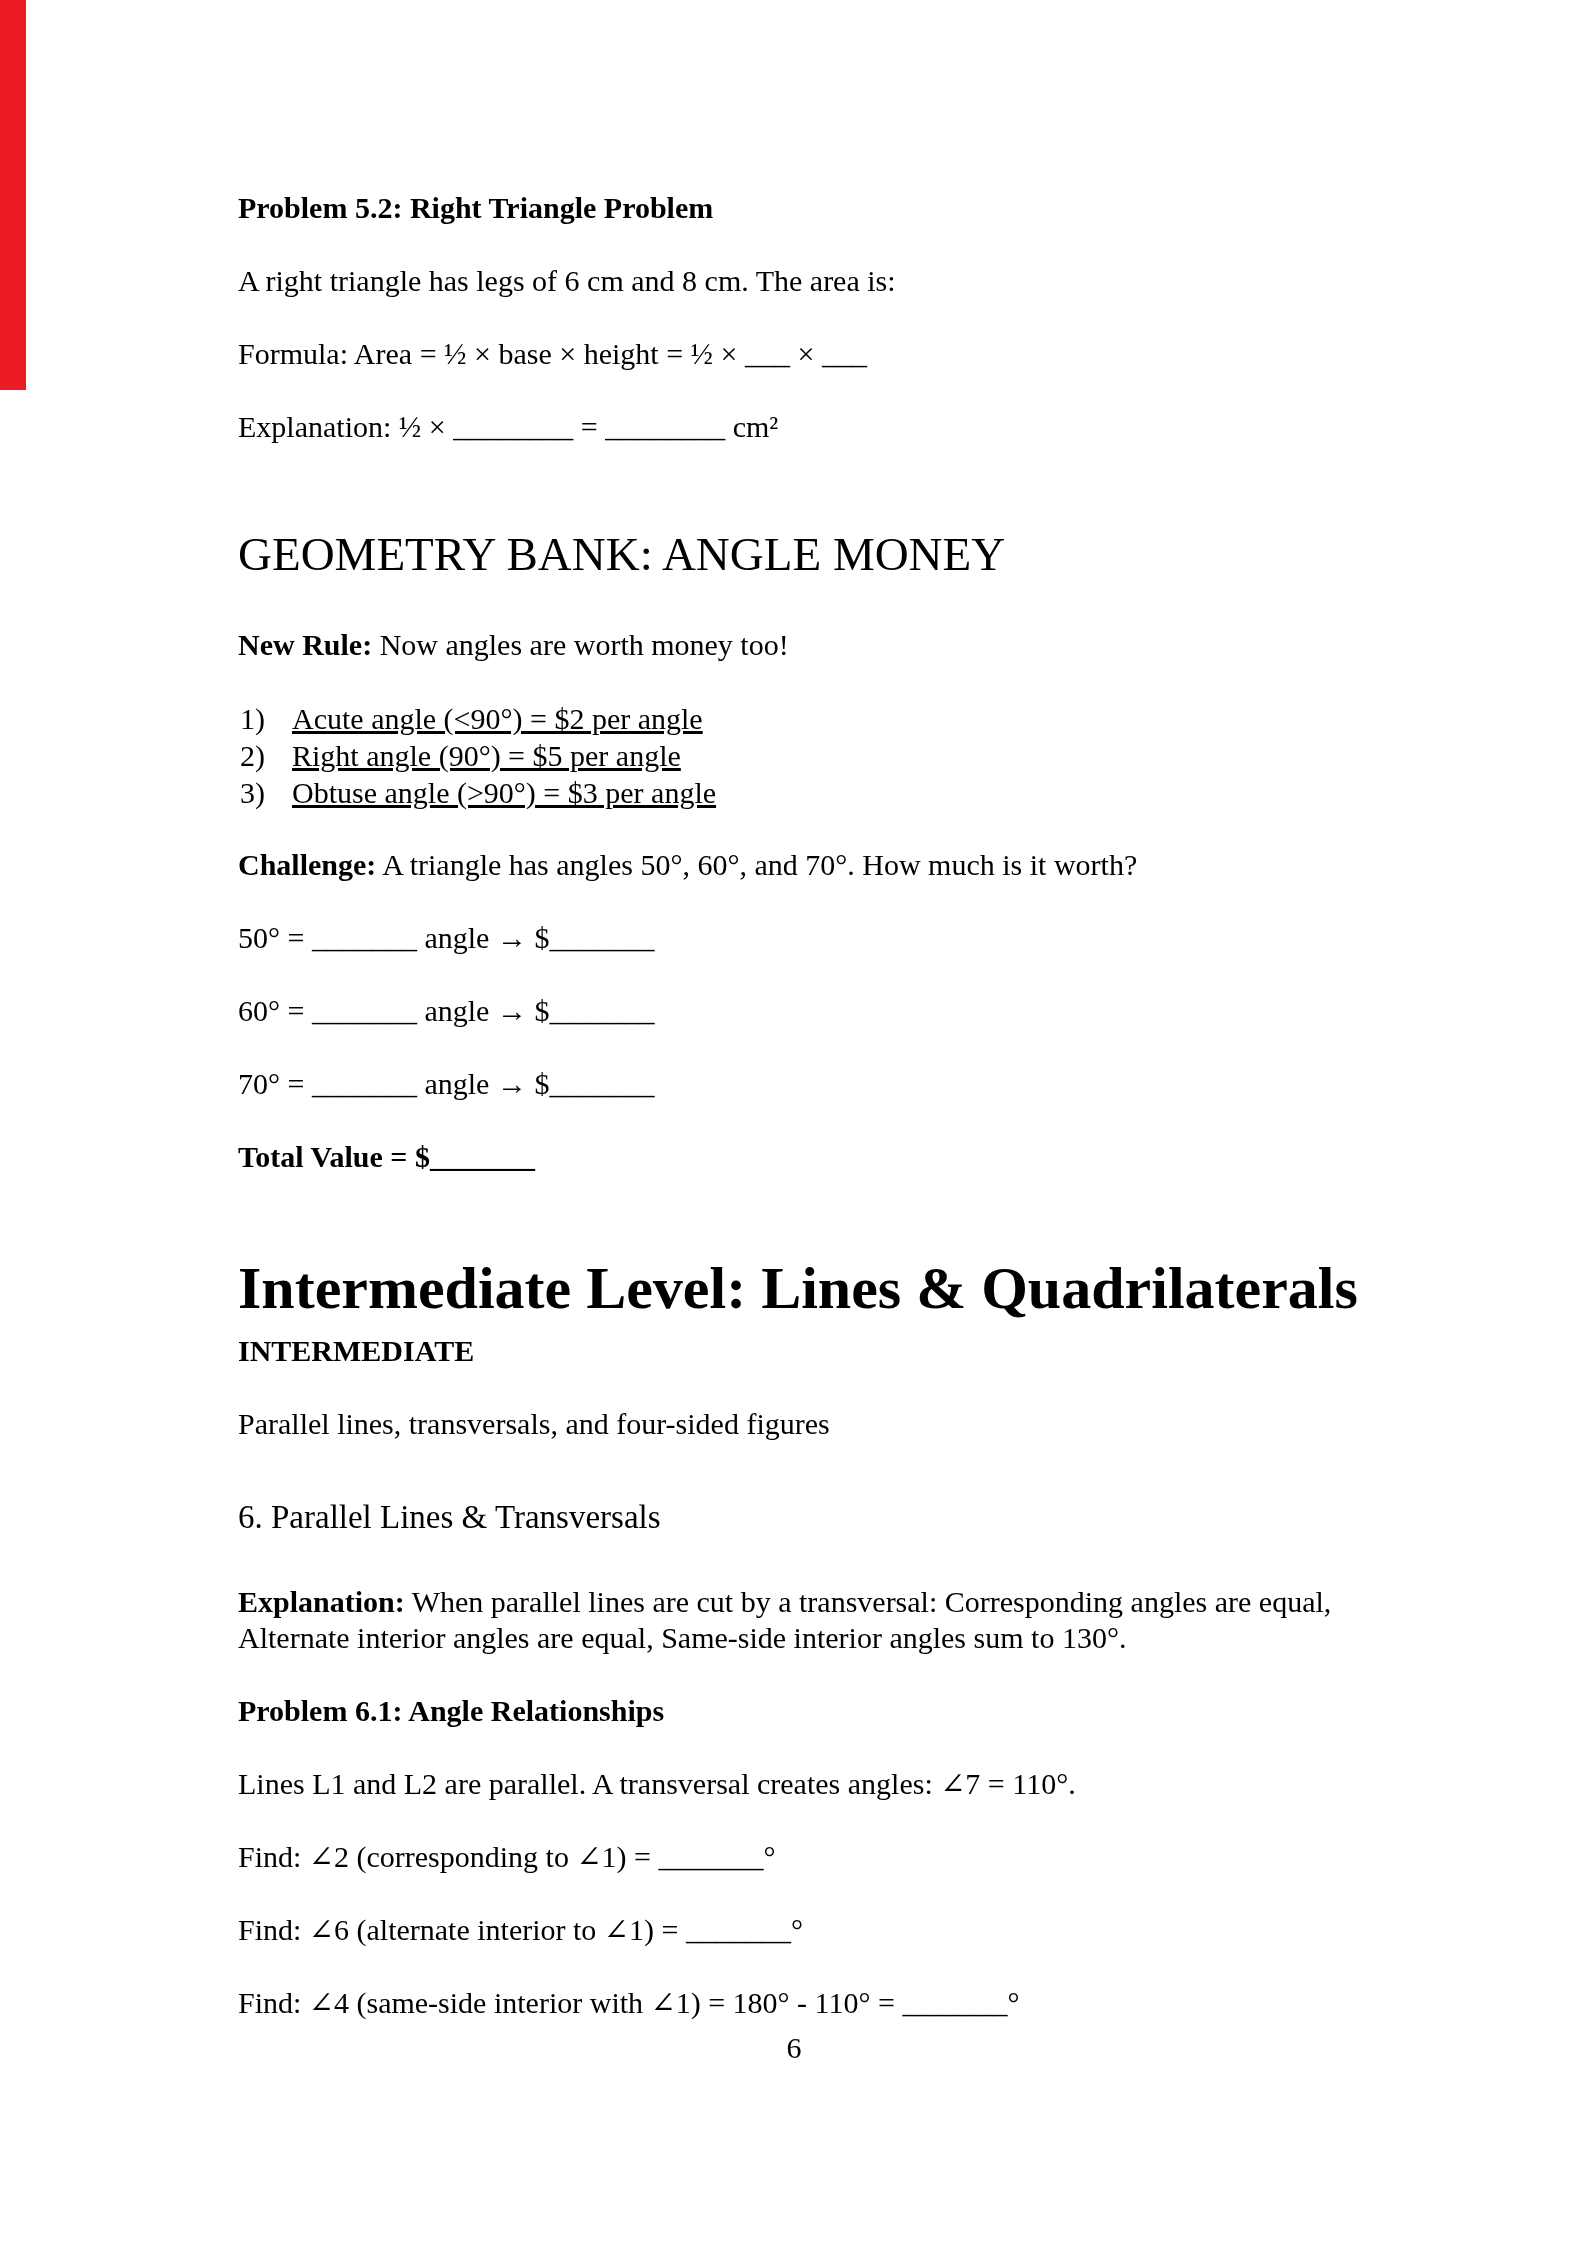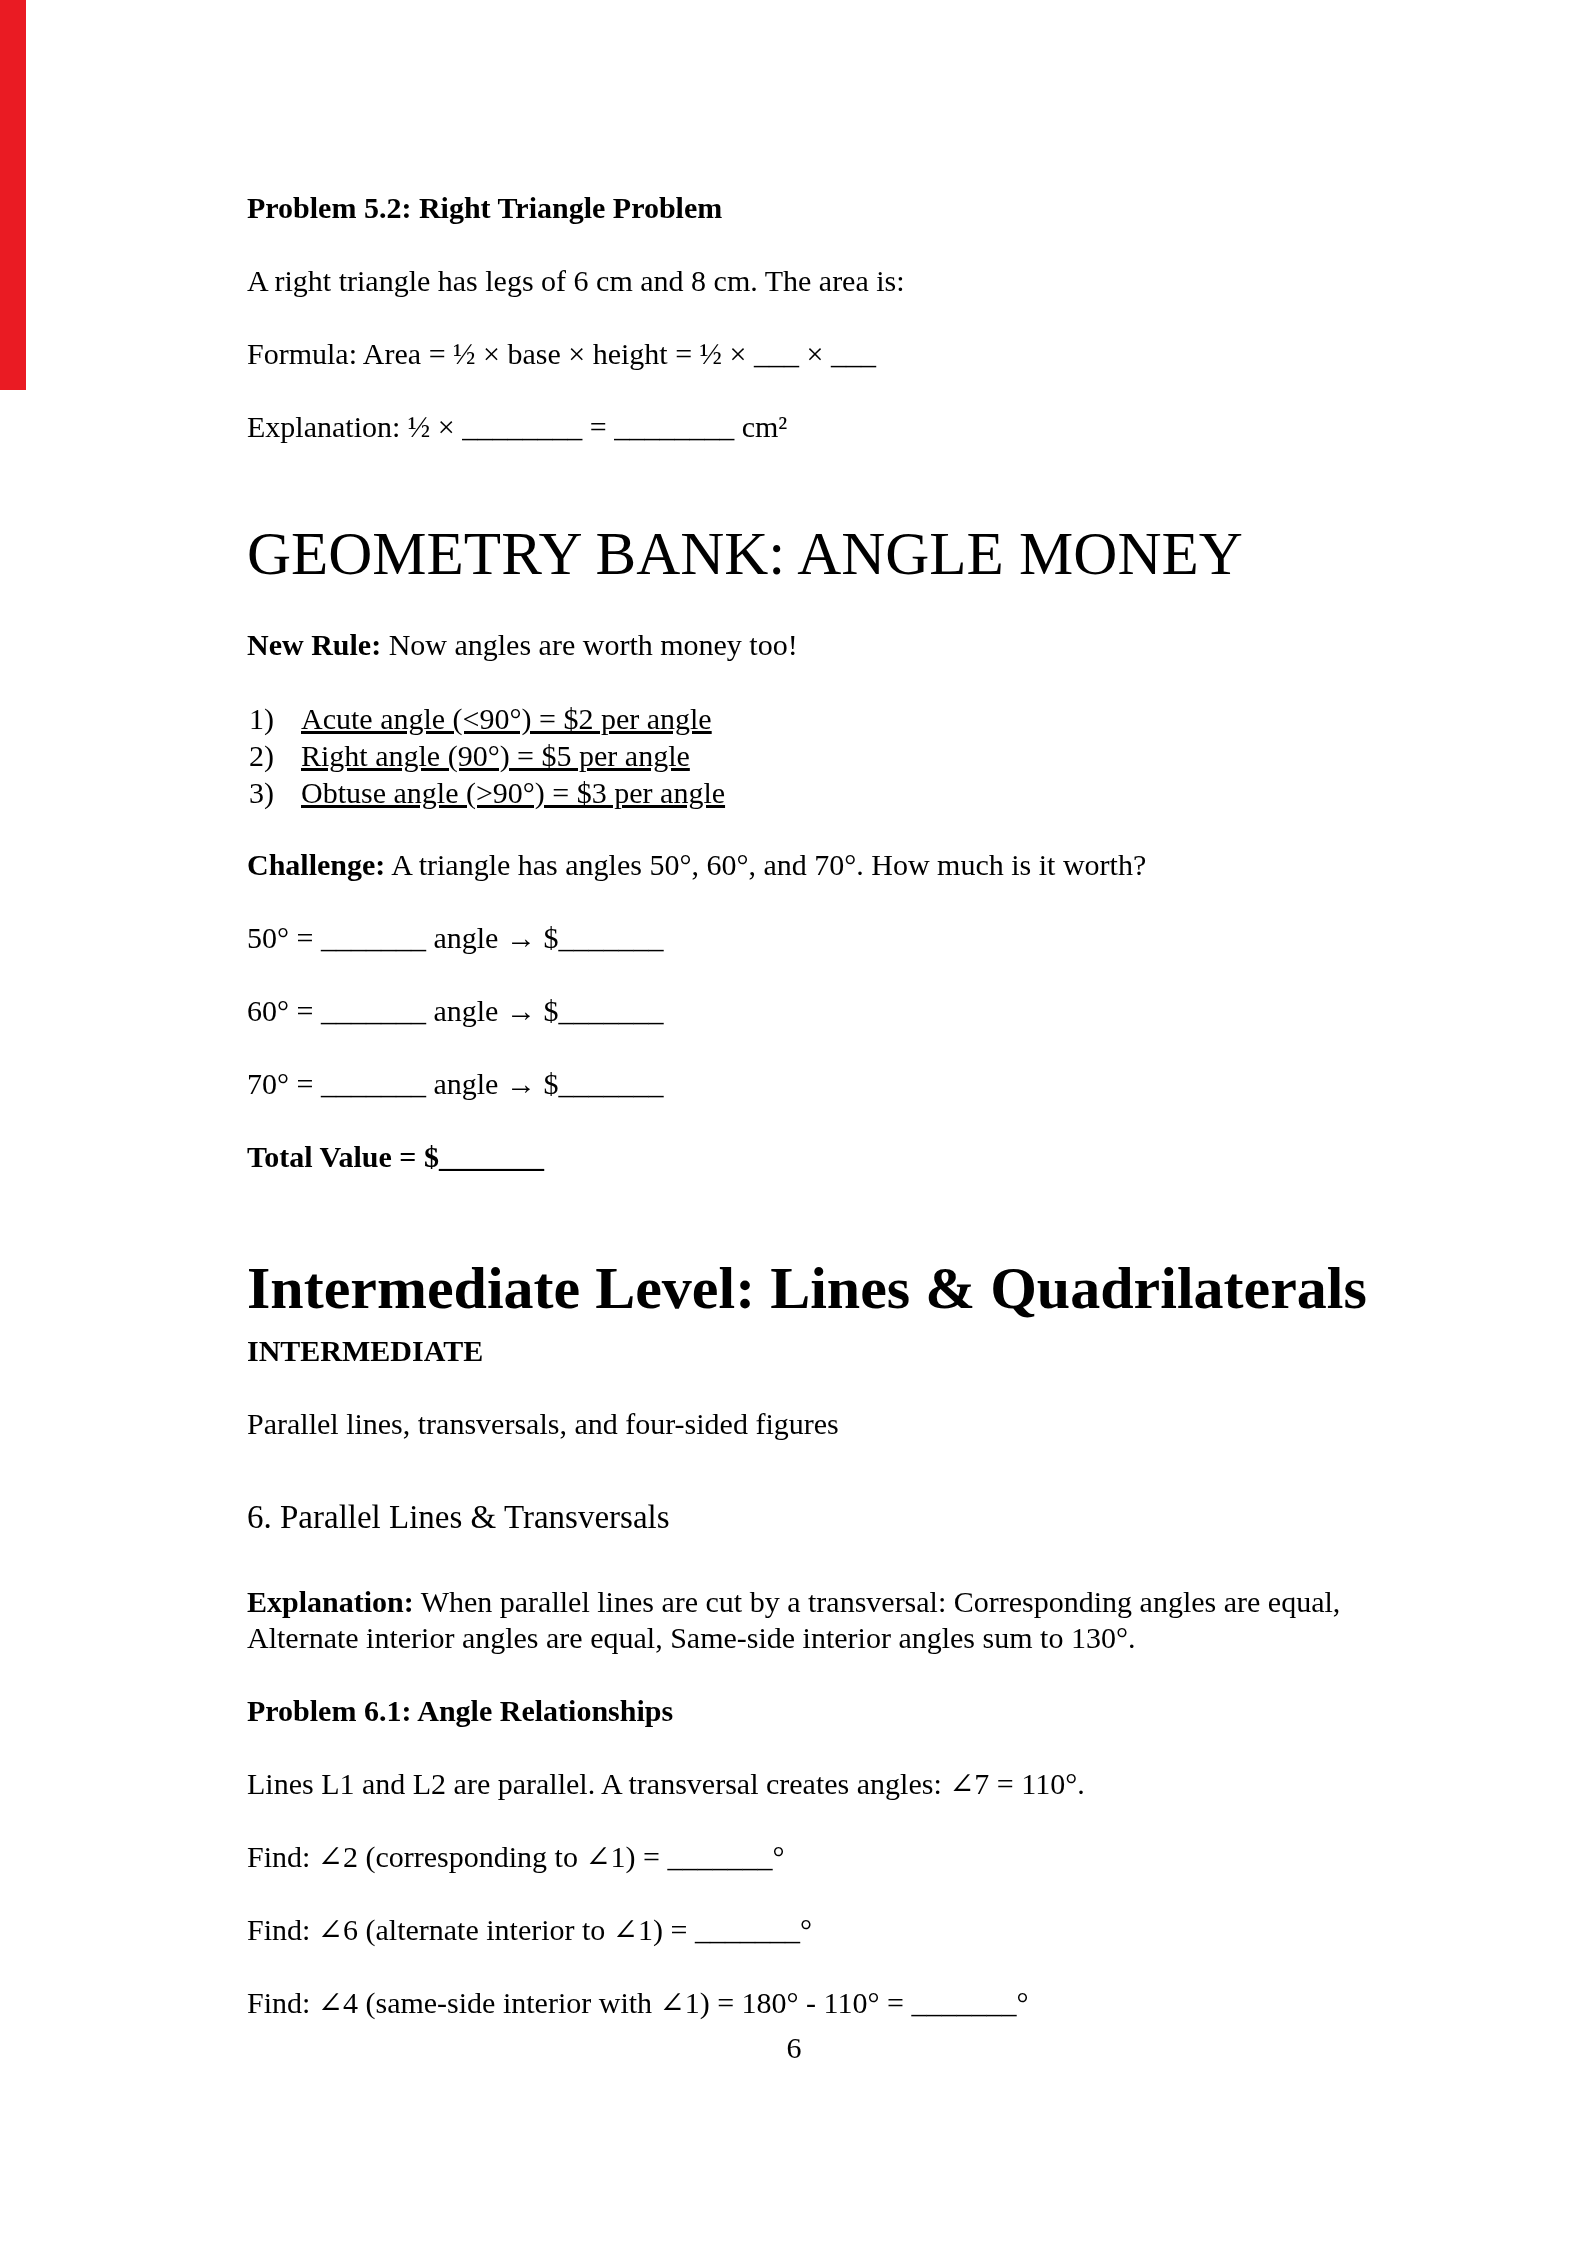--- a/index.html
+++ b/index.html
@@ -15,39 +15,39 @@
   .red-marker {
     position: absolute;
     left: 0;
     top: 0;
     width: 26px;
     height: 390px;
     background: #ea1b23;
   }
   .content {
     position: absolute;
-    left: 247px;
+    left: 238px;
     top: 190px;
     width: 1190px;
   }
   .b {
     font-size: 30px;
     line-height: 36px;
     margin: 0 0 37px 0;
   }
   .bold { font-weight: bold; }
   .mb0 { margin-bottom: 0; }
   h1.h1 {
     font-size: 60px;
     line-height: 70px;
     font-weight: bold;
     margin: 78px 0 10px 0;
   }
   h2.h2 {
-    font-size: 61px;
+    font-size: 47px;
     line-height: 54px;
     font-weight: normal;
     margin: 82px 0 46px 0;
   }
   h2.h2b {
     font-size: 33px;
     line-height: 54px;
     font-weight: normal;
     margin: 48px 0 40px 0;
     font-family: Liberation Serif, serif;

